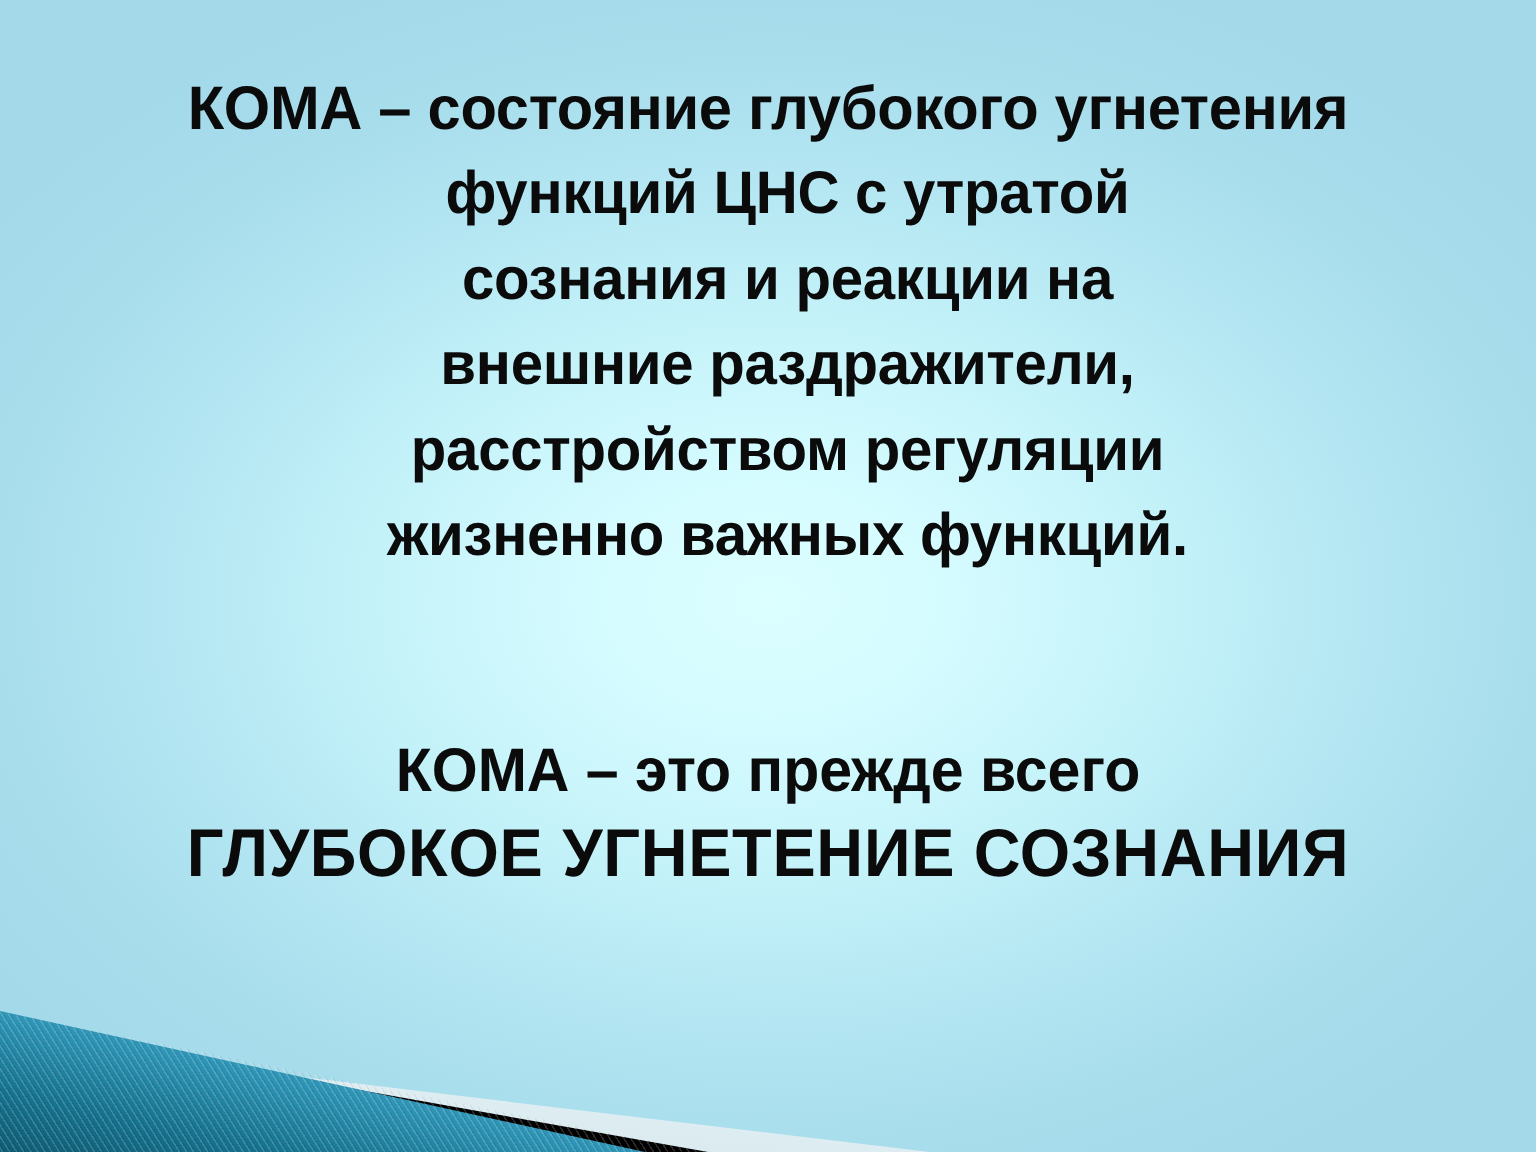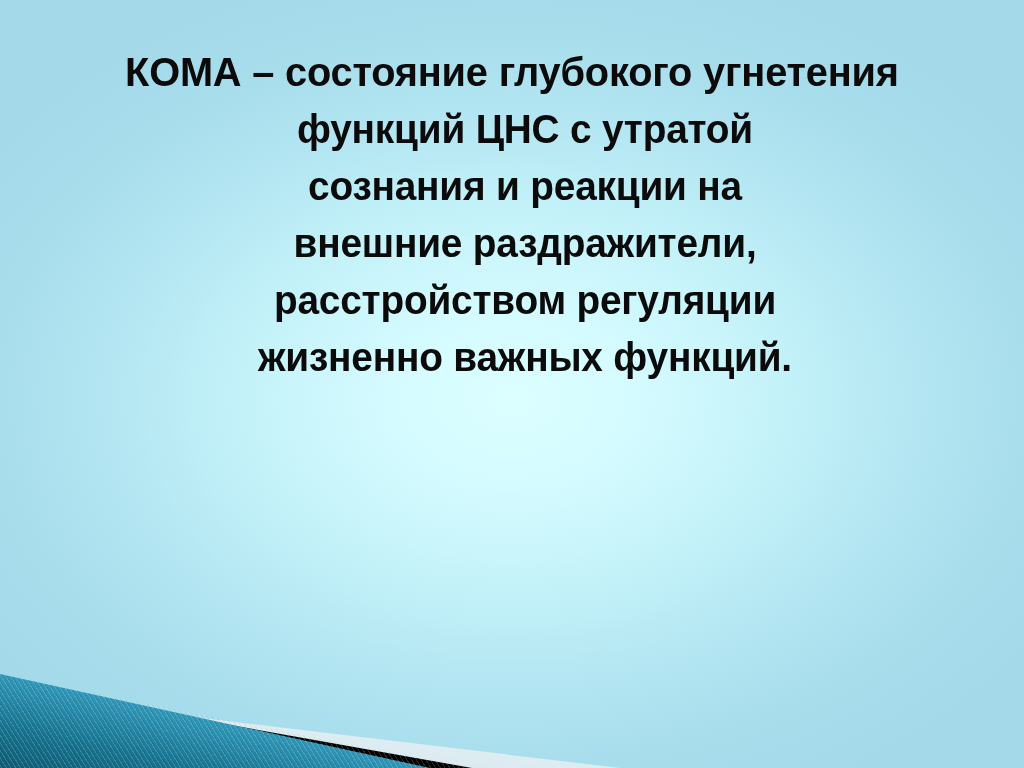--- a/index.html
+++ b/index.html
@@ -175,15 +175,19 @@
 
     <div class="body-block">
       <div class="body-line line-1">КОМА – состояние глубокого угнетения</div>
       <div class="body-line indented">функций ЦНС с утратой</div>
       <div class="body-line indented">сознания и реакции на</div>
       <div class="body-line indented">внешние раздражители,</div>
       <div class="body-line indented">расстройством регуляции</div>
       <div class="body-line indented">жизненно важных функций.</div>
     </div>
 
+    <div class="emph-block">
+      <div class="emph-line-1">КОМА – это прежде всего</div>
+      <div class="emph-line-2">ГЛУБОКОЕ  УГНЕТЕНИЕ  СОЗНАНИЯ</div>
+    </div>
 
   </div>
 </div>
 
 </body></html>

